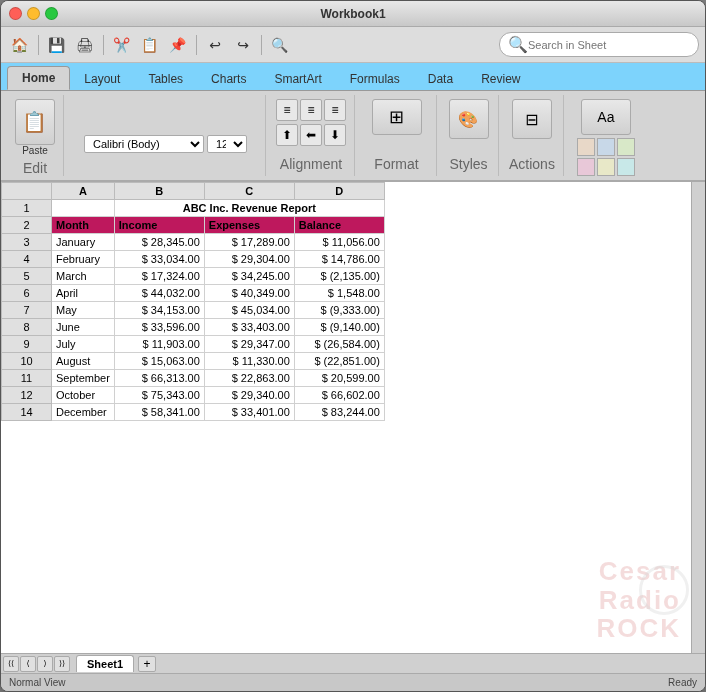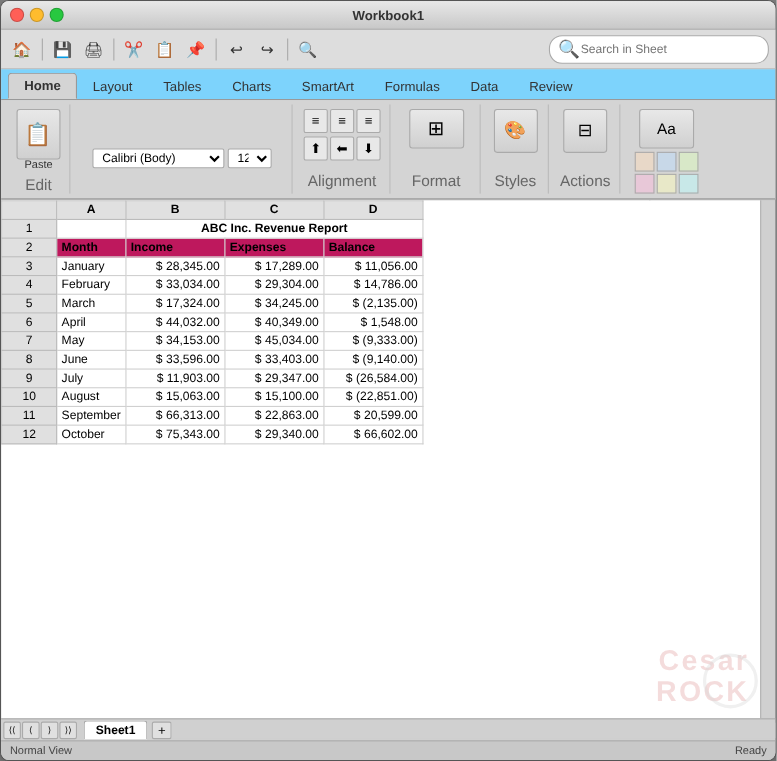--- a/index.html
+++ b/index.html
@@ -641,43 +641,51 @@
       <td class="row-header">9</td>
       <td class="cell">July</td>
       <td class="cell cell-number">$ 11,903.00</td>
       <td class="cell cell-number">$ 29,347.00</td>
       <td class="cell cell-number">$ (26,584.00)</td>
     </tr>
             <tr>
       <td class="row-header">10</td>
       <td class="cell">August</td>
       <td class="cell cell-number">$ 15,063.00</td>
-      <td class="cell cell-number">$ 15,100.00</td>
+      <td class="cell cell-number">$ 11,330.00</td>
       <td class="cell cell-number">$ (22,851.00)</td>
     </tr>
             <tr>
       <td class="row-header">11</td>
       <td class="cell">September</td>
       <td class="cell cell-number">$ 66,313.00</td>
       <td class="cell cell-number">$ 22,863.00</td>
       <td class="cell cell-number">$ 20,599.00</td>
     </tr>
             <tr>
       <td class="row-header">12</td>
       <td class="cell">October</td>
       <td class="cell cell-number">$ 75,343.00</td>
       <td class="cell cell-number">$ 29,340.00</td>
       <td class="cell cell-number">$ 66,602.00</td>
     </tr>
+            <tr>
+      <td class="row-header">14</td>
+      <td class="cell">December</td>
+      <td class="cell cell-number">$ 58,341.00</td>
+      <td class="cell cell-number">$ 33,401.00</td>
+      <td class="cell cell-number">$ 83,244.00</td>
+    </tr>
           </tbody>
       </table>
 
       <div style="position:absolute;right:10px;bottom:10px;text-align:right;pointer-events:none;opacity:0.15;">
         <div style="font-size:26px;font-weight:bold;line-height:1.1;color:#b91c1c;letter-spacing:2px">
           <div>Cesar</div>
+          <div>Radio</div>
           <div>ROCK</div>
         </div>
         <div style="position:absolute;top:8px;right:-8px;width:50px;height:50px;border:3px solid #000;border-radius:50%;opacity:0.4"></div>
       </div>
     </div>
 
     <div class="vscroll"></div>
   </div>
 
   <div class="bottom-bar">

